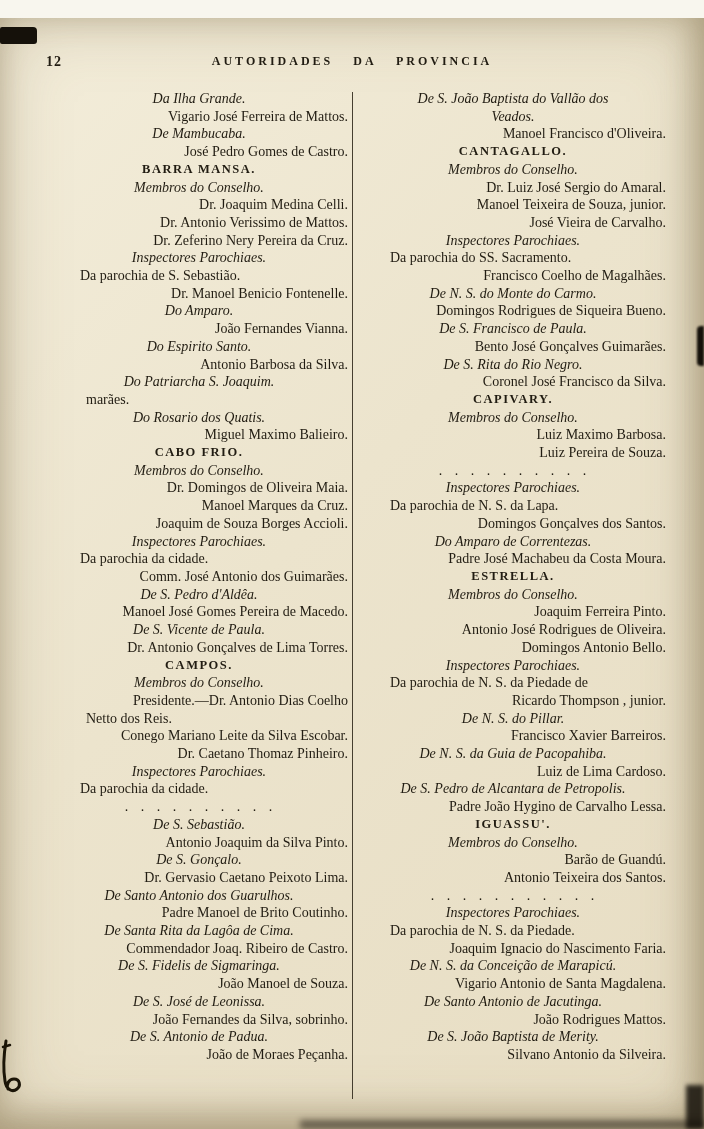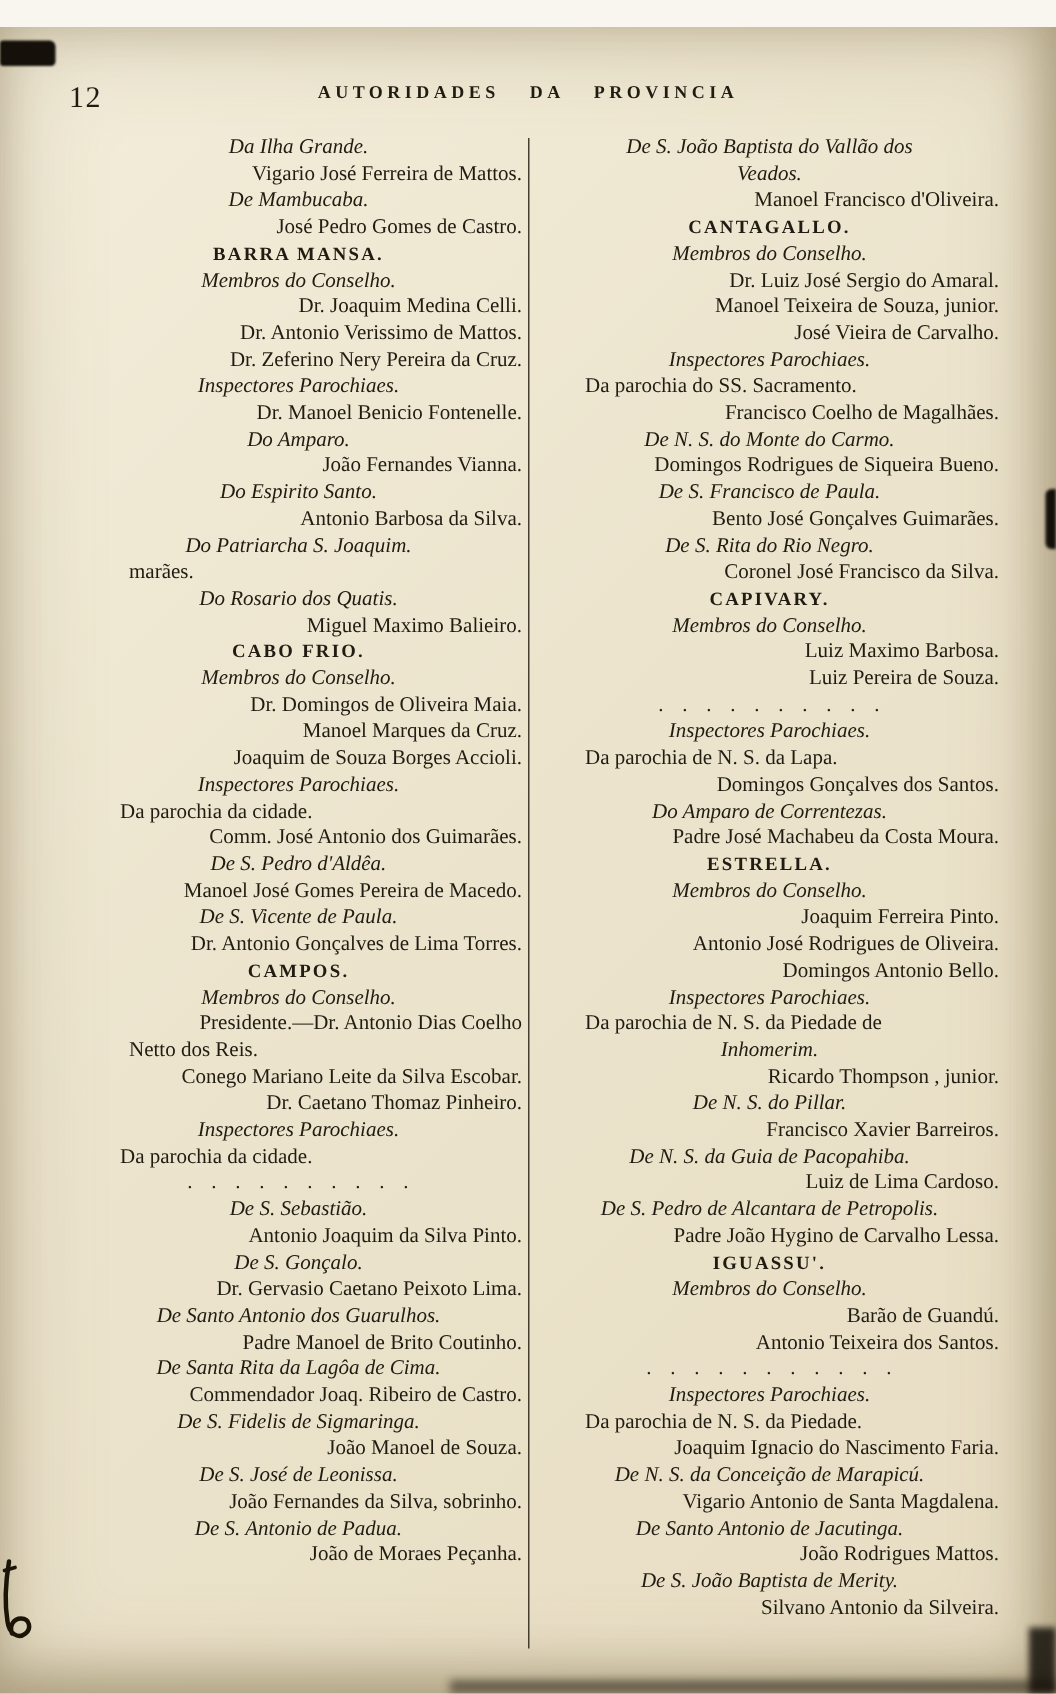--- a/index.html
+++ b/index.html
@@ -16,21 +16,21 @@
   }
   .artifact{position:absolute;background:#15110a;}
   .mark-top-left{left:0;top:9px;width:37px;height:17px;border-radius:2px 4px 3px 2px;filter:blur(0.6px);}
   .streak-right-mid{right:0;top:308px;width:7px;height:40px;border-radius:4px 0 0 4px;filter:blur(1.2px);}
   .corner-bottom-right{right:0;bottom:0;width:18px;height:44px;filter:blur(2px);opacity:.85;}
   .smudge-bottom{left:300px;right:0;bottom:0;height:9px;filter:blur(3px);opacity:.5;}
   .ink-mark{position:absolute;left:0;bottom:30px;width:26px;height:60px;background:none;}
   header{position:absolute;top:34px;left:44px;right:44px;height:24px;}
   .pagenum{
     position:absolute;left:2px;top:2px;
-    font-weight:normal;font-size:20px;letter-spacing:1px;
+    font-weight:bold;font-size:14px;letter-spacing:1px;
   }
   .title{
     position:absolute;left:0;right:0;top:2px;text-align:center;
     font-weight:bold;font-size:12px;letter-spacing:3px;word-spacing:14px;
   }
   .columns{
     position:absolute;top:72px;left:50px;right:38px;bottom:26px;
     display:flex;align-items:stretch;
   }
   .col{font-size:14px;line-height:17.7px;}
@@ -73,20 +73,21 @@
         <div class="line center">Da Ilha Grande.</div>
         <div class="line name">Vigario José Ferreira de Mattos.</div>
         <div class="line center">De Mambucaba.</div>
         <div class="line name">José Pedro Gomes de Castro.</div>
         <div class="line heading">BARRA MANSA.</div>
         <div class="line sub">Membros do Conselho.</div>
         <div class="line name">Dr. Joaquim Medina Celli.</div>
         <div class="line name">Dr. Antonio Verissimo de Mattos.</div>
         <div class="line name">Dr. Zeferino Nery Pereira da Cruz.</div>
         <div class="line sub">Inspectores Parochiaes.</div>
+        <div class="line indent">Da parochia de S. Sebastião.</div>
         <div class="line name">Dr. Manoel Benicio Fontenelle.</div>
         <div class="line center">Do Amparo.</div>
         <div class="line name">João Fernandes Vianna.</div>
         <div class="line center">Do Espirito Santo.</div>
         <div class="line name">Antonio Barbosa da Silva.</div>
         <div class="line center">Do Patriarcha S. Joaquim.</div>
         <div class="line cont">marães.</div>
         <div class="line center">Do Rosario dos Quatis.</div>
         <div class="line name">Miguel Maximo Balieiro.</div>
         <div class="line heading">CABO FRIO.</div>
@@ -154,21 +155,20 @@
         <div class="line name">Domingos Gonçalves dos Santos.</div>
         <div class="line center">Do Amparo de Correntezas.</div>
         <div class="line name">Padre José Machabeu da Costa Moura.</div>
         <div class="line heading">ESTRELLA.</div>
         <div class="line sub">Membros do Conselho.</div>
         <div class="line name">Joaquim Ferreira Pinto.</div>
         <div class="line name">Antonio José Rodrigues de Oliveira.</div>
         <div class="line name">Domingos Antonio Bello.</div>
         <div class="line sub">Inspectores Parochiaes.</div>
         <div class="line indent">Da parochia de N. S. da Piedade de</div>
-        <div class="line center">Inhomerim.</div>
         <div class="line name">Ricardo Thompson , junior.</div>
         <div class="line center">De N. S. do Pillar.</div>
         <div class="line name">Francisco Xavier Barreiros.</div>
         <div class="line center">De N. S. da Guia de Pacopahiba.</div>
         <div class="line name">Luiz de Lima Cardoso.</div>
         <div class="line center">De S. Pedro de Alcantara de Petropolis.</div>
         <div class="line name">Padre João Hygino de Carvalho Lessa.</div>
         <div class="line heading">IGUASSU'.</div>
         <div class="line sub">Membros do Conselho.</div>
         <div class="line name">Barão de Guandú.</div>

